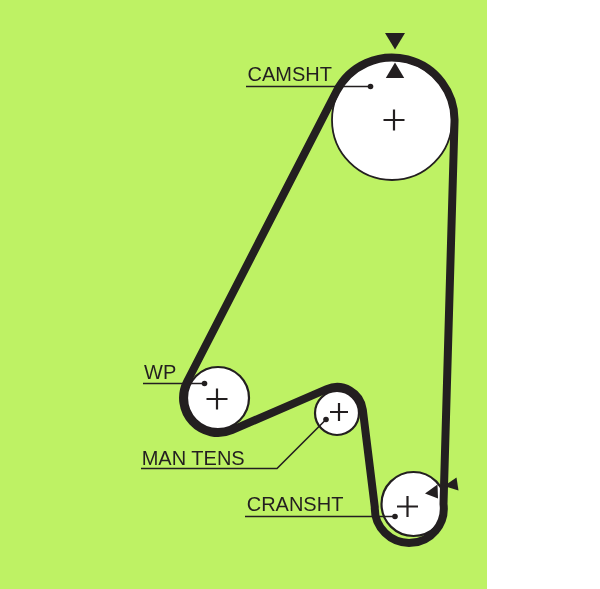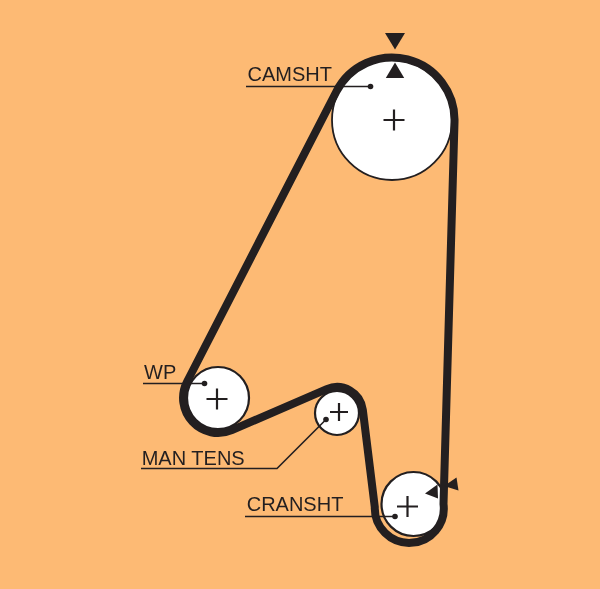--- a/index.html
+++ b/index.html
@@ -1,16 +1,16 @@
 <!DOCTYPE html>
 <html><head>
 <meta charset="utf-8">
 <style>
   html,body{margin:0;padding:0;background:#ffffff;}
-  #stage{width:600px;height:589px;position:relative;background:#fdba74;overflow:hidden;}
+  #stage{width:487px;height:589px;position:relative;background:#bef264;overflow:hidden;}
   svg{position:absolute;left:0;top:0;}
   text{font-family:"Liberation Sans",sans-serif;font-size:20px;fill:#231f20;}
 </style>
 </head>
 <body>
 
 <div id="stage">
 <svg width="600" height="589" viewBox="0 0 600 589">
 
   <circle cx="392" cy="120" r="60" fill="#ffffff" stroke="#231f20" stroke-width="1.8"></circle>

